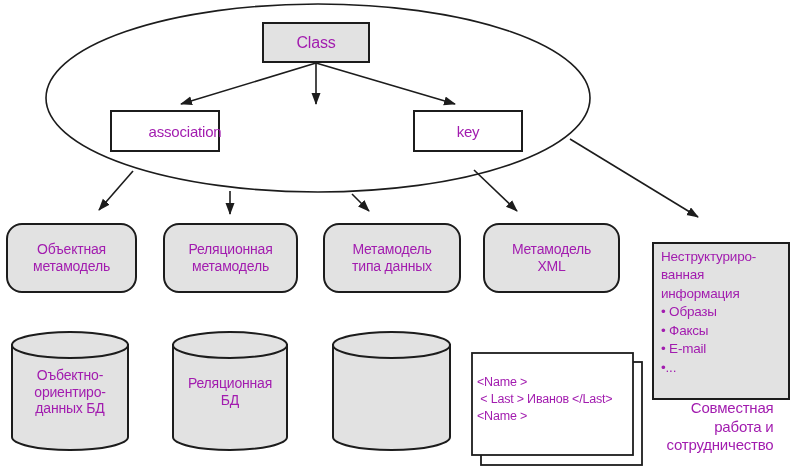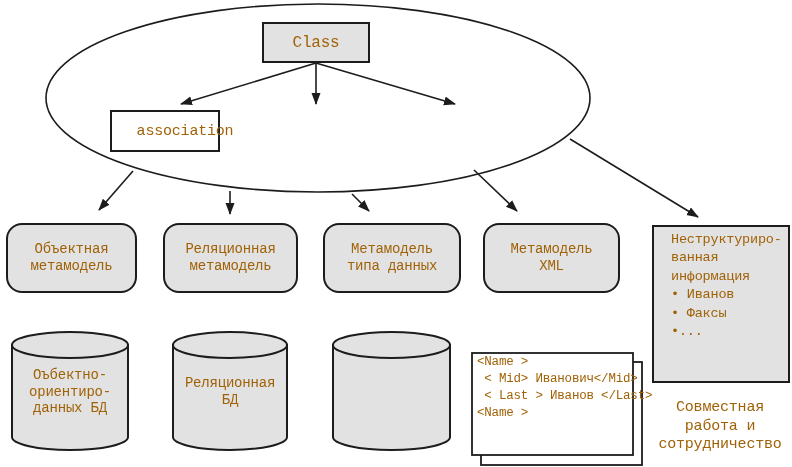--- a/index.html
+++ b/index.html
@@ -1,41 +1,41 @@
 <!DOCTYPE html>
 <html><head>
 <meta charset="utf-8">
 <style>
   html,body{margin:0;padding:0;background:#fff;}
   #stage{
     position:relative;width:792px;height:467px;background:#fff;overflow:hidden;
-    font-family:Liberation Mono, monospace;color:#a16207;
+    font-family:Liberation Sans, sans-serif;color:#a21caf;
     letter-spacing:-0.2px;
   }
   .abs{position:absolute;}
   svg{position:absolute;left:0;top:0;}
   .cbox{ 
     border:2px solid #1c1c1c;background:#fff;display:flex;align-items:center;
     justify-content:center;text-align:center;box-sizing:border-box;font-size:15px;
   }
   .gray{background:#e2e2e2;}
   .rbox{ 
     border:2px solid #1c1c1c;background:#e2e2e2;border-radius:16px;display:flex;
     align-items:center;justify-content:center;text-align:center;box-sizing:border-box;
     font-size:14px;line-height:1.22;
   }
   .prel{white-space:pre-line;}
   .center{display:flex;align-items:center;justify-content:center;text-align:center;}
   .cyl-label{font-size:14px;line-height:1.2;text-align:center;}
   .ubox{
     border:2px solid #1c1c1c;background:#e2e2e2;box-sizing:border-box;
-    padding:4px 6px 2px 17px;font-size:13.5px;line-height:1.37;
+    padding:4px 6px 2px 7px;font-size:13.5px;line-height:1.37;margin-top:17px;
   }
   .ubox .item{white-space:pre;}
-  .caption{font-size:15px;line-height:1.25;text-align:center;}
+  .caption{font-size:15px;line-height:1.25;text-align:right;}
   .xmlline{white-space:pre;font-size:12.5px;line-height:17px;}
 </style>
 </head>
 <body>
 
 <div id="stage">
 
   <svg width="792" height="467" viewBox="0 0 792 467">
     <defs>
       <marker id="ah" markerUnits="userSpaceOnUse" markerWidth="13" markerHeight="10" refX="11" refY="4.5" orient="auto">
@@ -71,20 +71,23 @@
     <rect x="481" y="362" width="161" height="103" fill="#ffffff" stroke="#1c1c1c" stroke-width="1.8"></rect>
     <rect x="472" y="353" width="161" height="102" fill="#ffffff" stroke="#1c1c1c" stroke-width="1.8"></rect>
   </svg>
 
   <div class="abs cbox gray" style="left:262px;top:22px;width:108px;height:41px;font-size:16px;border-width:2.4px;">
     <span>Class</span>
   </div>
   <div class="abs cbox" style="left:110px;top:110px;width:110px;height:42px;padding-left:40px;">
     <span>association</span>
   </div>
+  <div class="abs cbox" style="left:413px;top:110px;width:110px;height:42px;">
+    <span>key</span>
+  </div>
 
   <div class="abs rbox" style="left:6px;top:223px;width:131px;height:70px;">
     <span class="prel">Объектная
 метамодель</span>
   </div>
   <div class="abs rbox" style="left:163px;top:223px;width:135px;height:70px;">
     <span class="prel">Реляционная
 метамодель</span>
   </div>
   <div class="abs rbox" style="left:323px;top:223px;width:138px;height:70px;">
@@ -93,41 +96,41 @@
   </div>
   <div class="abs rbox" style="left:483px;top:223px;width:137px;height:70px;">
     <span class="prel">Метамодель
 XML</span>
   </div>
 
   <div class="abs ubox" style="left:652px;top:225px;width:138px;height:158px;">
     <div class="prel">Неструктуриро-
 ванная
 информация</div>
-    <div class="item">• Иванов</div>
+    <div class="item">• Образы</div>
     <div class="item">• Факсы</div>
+    <div class="item">• E-mail</div>
     <div class="item">•...</div>
   </div>
 
   <div class="abs caption center" style="left:648px;top:396px;width:144px;height:62px;">
     <span class="prel">Совместная
 работа и
 сотрудничество</span>
   </div>
 
   <div class="abs cyl-label center" style="left:12px;top:365px;width:116px;height:54px;">
     <span class="prel">Оъбектно-
 ориентиро-
 данных БД</span>
   </div>
   <div class="abs cyl-label center" style="left:173px;top:373px;width:114px;height:38px;">
     <span class="prel">Реляционная
 БД</span>
   </div>
 
-  <div class="abs" style="left:477px;top:354px;width:152px;">
+  <div class="abs" style="left:477px;top:374px;width:152px;">
     <div class="xmlline">&lt;Name &gt;</div>
-    <div class="xmlline"> &lt; Mid&gt; Иванович&lt;/Mid&gt;</div>
     <div class="xmlline"> &lt; Last &gt; Иванов &lt;/Last&gt;</div>
     <div class="xmlline">&lt;Name &gt;</div>
   </div>
 
 </div>
 
 </body></html>

